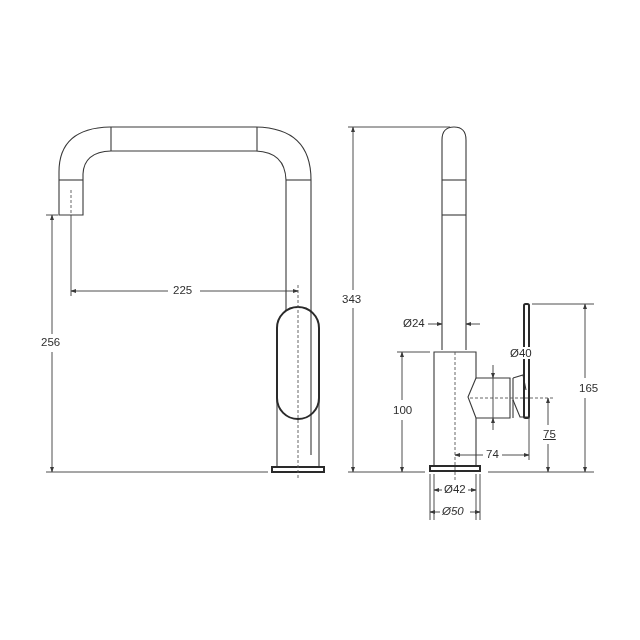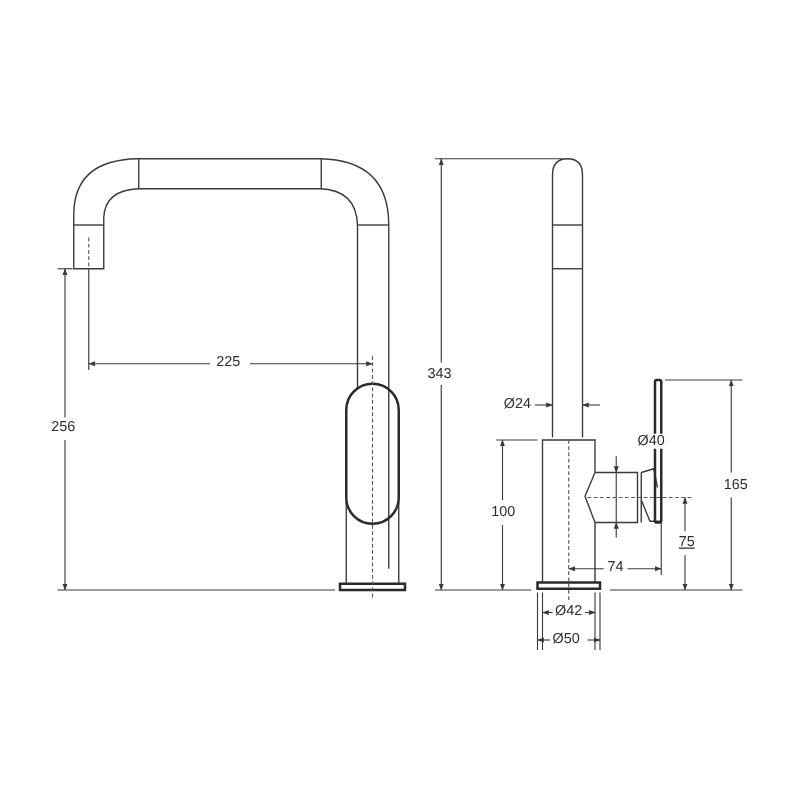--- a/index.html
+++ b/index.html
@@ -129,13 +129,13 @@
 <span class="lbl" style="left:40px;top:319px;margin-top:17px;">256</span>
 
 <span class="lbl" style="left:341px;top:293px;">343</span>
 <span class="lbl" style="left:402px;top:317px;">Ø24</span>
 <span class="lbl" style="left:480px;top:347px;margin-left:29px;">Ø40</span>
 <span class="lbl" style="left:392px;top:404px;">100</span>
 <span class="lbl" style="left:578px;top:382px;">165</span>
 <span class="lbl" style="left:542px;top:428px;text-decoration:underline;">75</span>
 <span class="lbl" style="left:485px;top:448px;">74</span>
 <span class="lbl" style="left:443px;top:483px;">Ø42</span>
-<span class="lbl" style="left:441px;top:505px;">Ø50</span>
+<span class="lbl" style="left:441px;top:505px;font-style:italic;">Ø50</span>
 
 </body></html>

